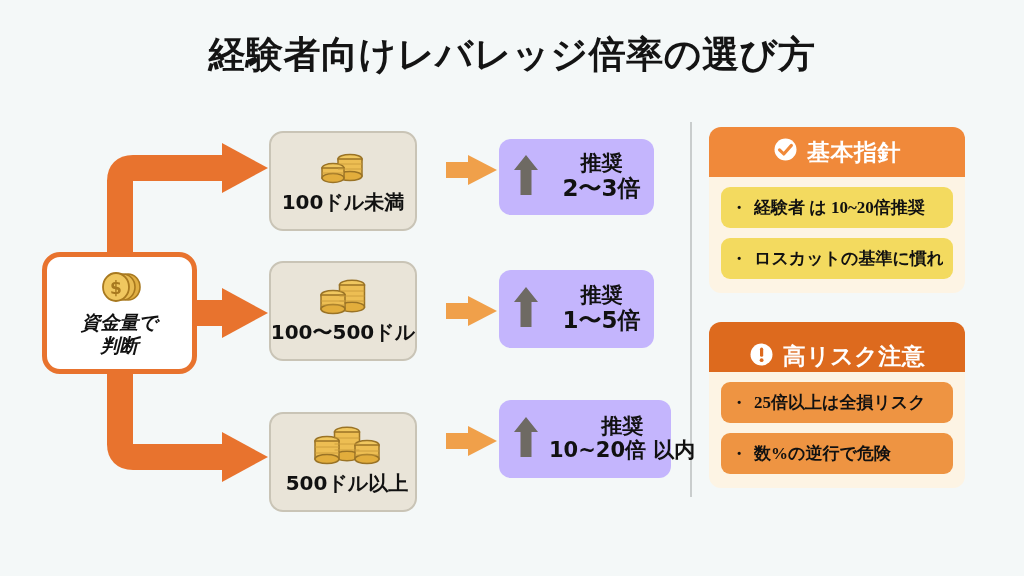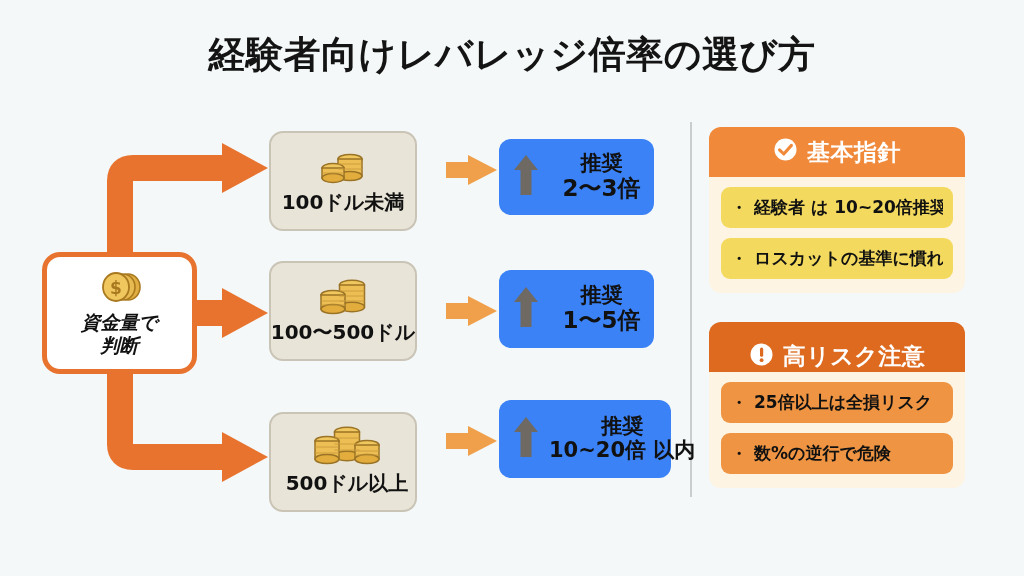--- a/index.html
+++ b/index.html
@@ -57,21 +57,21 @@
     font-size:20px;font-weight:bold;color:#111;
     text-align:center;white-space:nowrap;
   }
   .tier-0{top:131px;}
   .tier-1{top:261px;}
   .tier-2{top:412px;padding-left:8px;}
 
   
   .rec{
     position:absolute;
-    background:#3b82f6;
+    background:#c4b5fd;
     border-radius:12px;
     box-sizing:border-box;
     display:flex;align-items:center;
     z-index:4;
   }
   .rec .recarrow{flex:0 0 auto;margin:0 10px 0 14px;}
   .rec .rectext{
     display:flex;flex-direction:column;align-items:center;
     flex:1 1 auto;
   }
@@ -116,21 +116,21 @@
     border-radius:9px;
     padding:9px 10px;
     display:flex;align-items:center;gap:7px;
     font-size:17px;font-weight:bold;color:#111;
     white-space:nowrap;
     overflow:hidden;
   }
   .card-0 .citem{background:#f3da5f;}
   .card-1 .citem{background:#ee9442;}
   .card .bullet{font-size:16px;line-height:1;color:#111;flex:0 0 auto;}
-  .card .citext{overflow:hidden;text-overflow:clip;}
+  .card .citext{overflow:hidden;text-overflow:clip;font-family:Liberation Serif, serif;}
 </style>
 </head>
 <body>
 
 <div id="stage">
 
   <div class="title">経験者向けレバレッジ倍率の選び方</div>
 
   <svg class="wires" viewBox="0 0 1024 576" width="1024" height="576">
 

